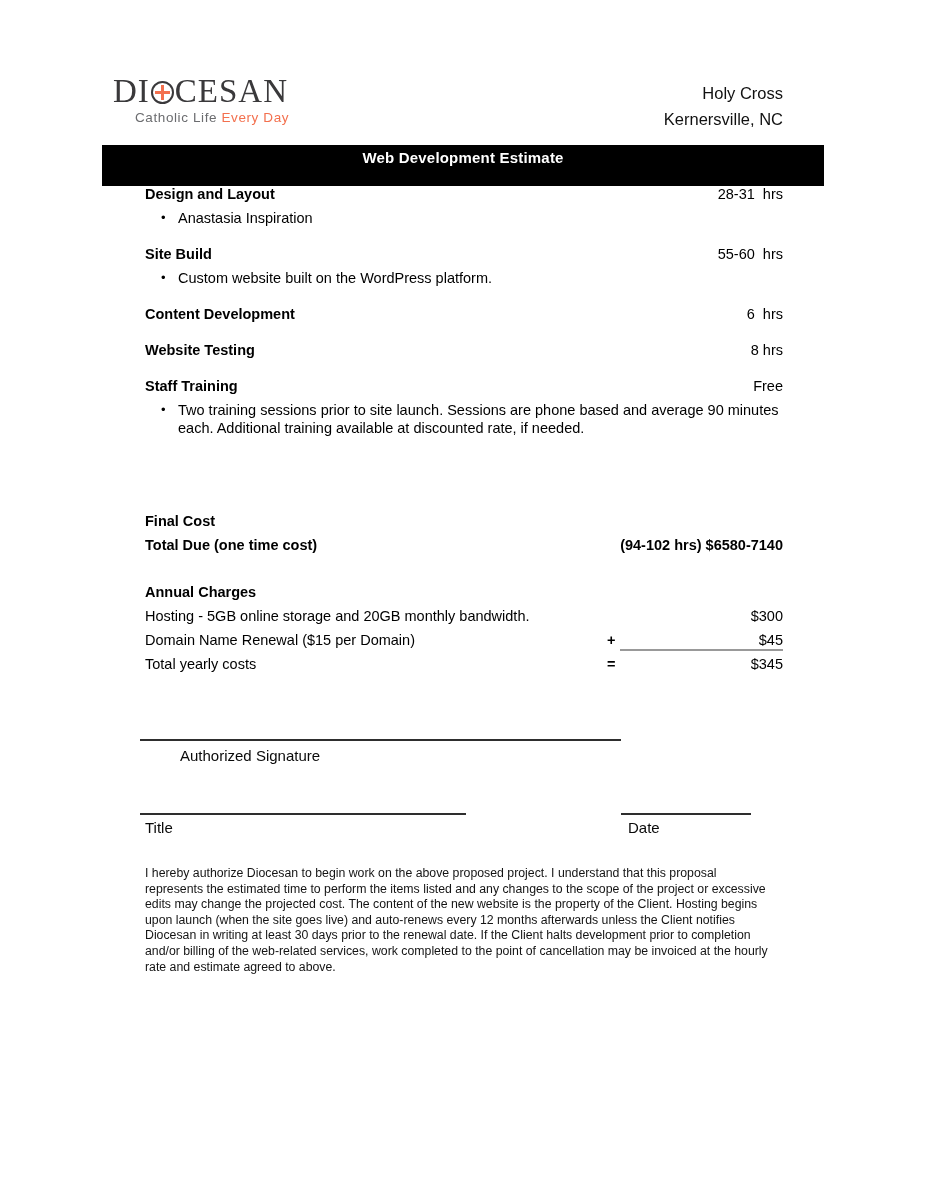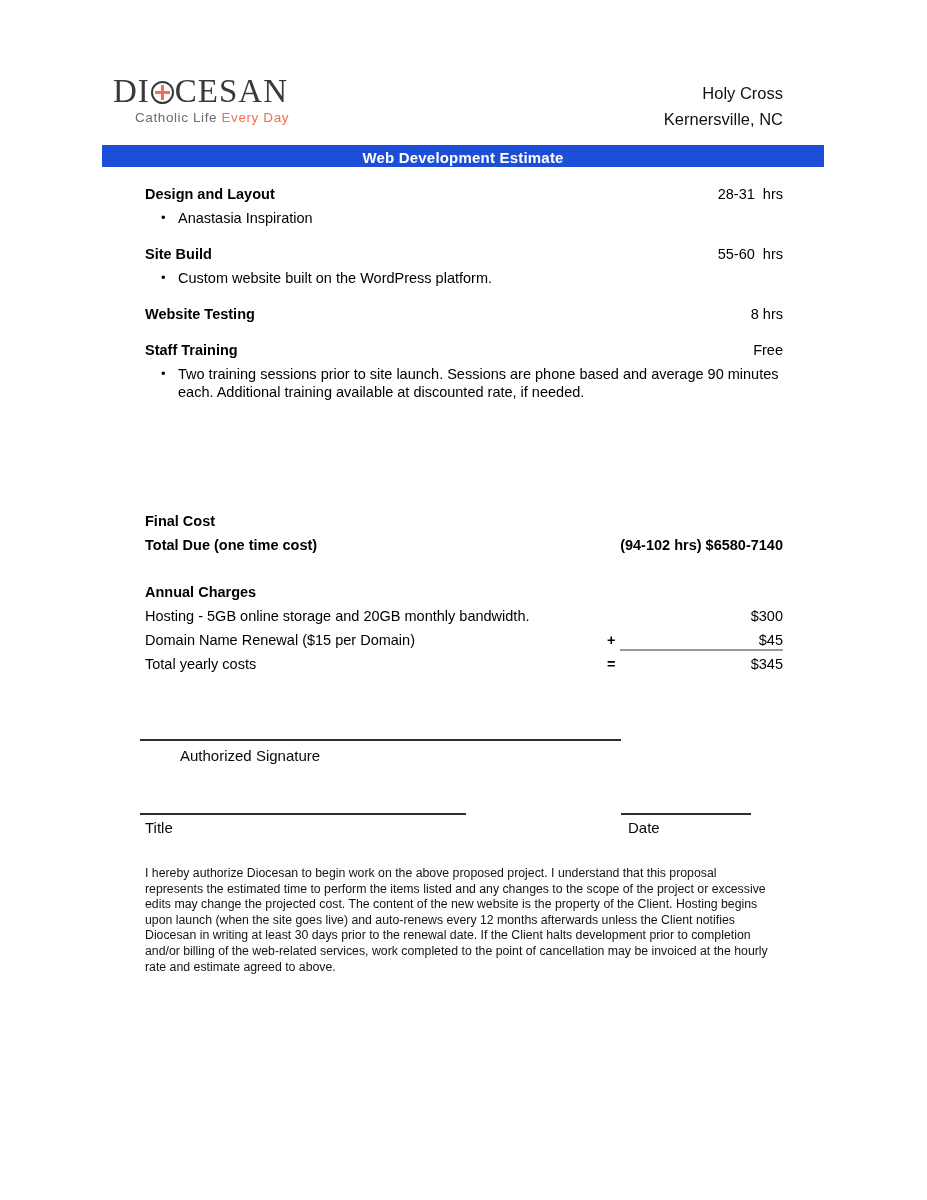--- a/index.html
+++ b/index.html
@@ -18,22 +18,22 @@
     display:inline-block; width:23px; height:23px; border:2.4px solid #3a393b;
     border-radius:50%; position:relative; vertical-align:-2px; margin:0 1px;
   }
   .logo-o .bar-v { position:absolute; left:50%; top:2px; bottom:2px; width:2.6px; margin-left:-1.3px; background:#f3704e; }
   .logo-o .bar-h { position:absolute; top:50%; left:2px; right:2px; height:2.6px; margin-top:-1.3px; background:#f3704e; }
   .tagline { margin:6px 0 0 22px; font-size:13.5px; letter-spacing:0.6px; color:#6b6c6f; white-space:nowrap; }
   .tagline .accent { color:#f3704e; }
   .client-block { position:absolute; right:144px; top:80px; text-align:right; font-size:16.5px; line-height:26px; color:#111; }
   
   .banner {
-    position:absolute; left:102px; top:145px; width:722px; height:22px;
-    background:#1d4ed8; color:#ffffff; font-weight:bold; font-size:15px;
+    position:absolute; left:102px; top:145px; width:722px; height:41px;
+    background:#000000; color:#ffffff; font-weight:bold; font-size:15px;
     text-align:center; line-height:25px; letter-spacing:0.2px;
   }
   
   .items { position:absolute; left:145px; top:185px; width:638px; font-size:14.5px; }
   .item { margin-bottom:18px; }
   .item-head { display:flex; justify-content:space-between; font-weight:bold; line-height:18px; }
   .item-hours { font-weight:normal; white-space:pre; }
   .bullets { list-style:none; margin-top:6px; }
   .bullets li { position:relative; padding-left:33px; line-height:18px; }
   .bullets li::before { content:"•"; position:absolute; left:16px; top:0; font-size:13px; }
@@ -90,20 +90,24 @@
       <div class="item">
         <div class="item-head">
           <span class="item-title">Site Build</span>
           <span class="item-hours">55-60  hrs</span>
         </div>
         <ul class="bullets">
           <li>Custom website built on the WordPress platform.</li>
         </ul>
       </div>
       <div class="item">
+        <div class="item-head">
+          <span class="item-title">Content Development</span>
+          <span class="item-hours">6  hrs</span>
+        </div>
       </div>
       <div class="item">
         <div class="item-head">
           <span class="item-title">Website Testing</span>
           <span class="item-hours">8 hrs</span>
         </div>
       </div>
       <div class="item">
         <div class="item-head">
           <span class="item-title">Staff Training</span>

